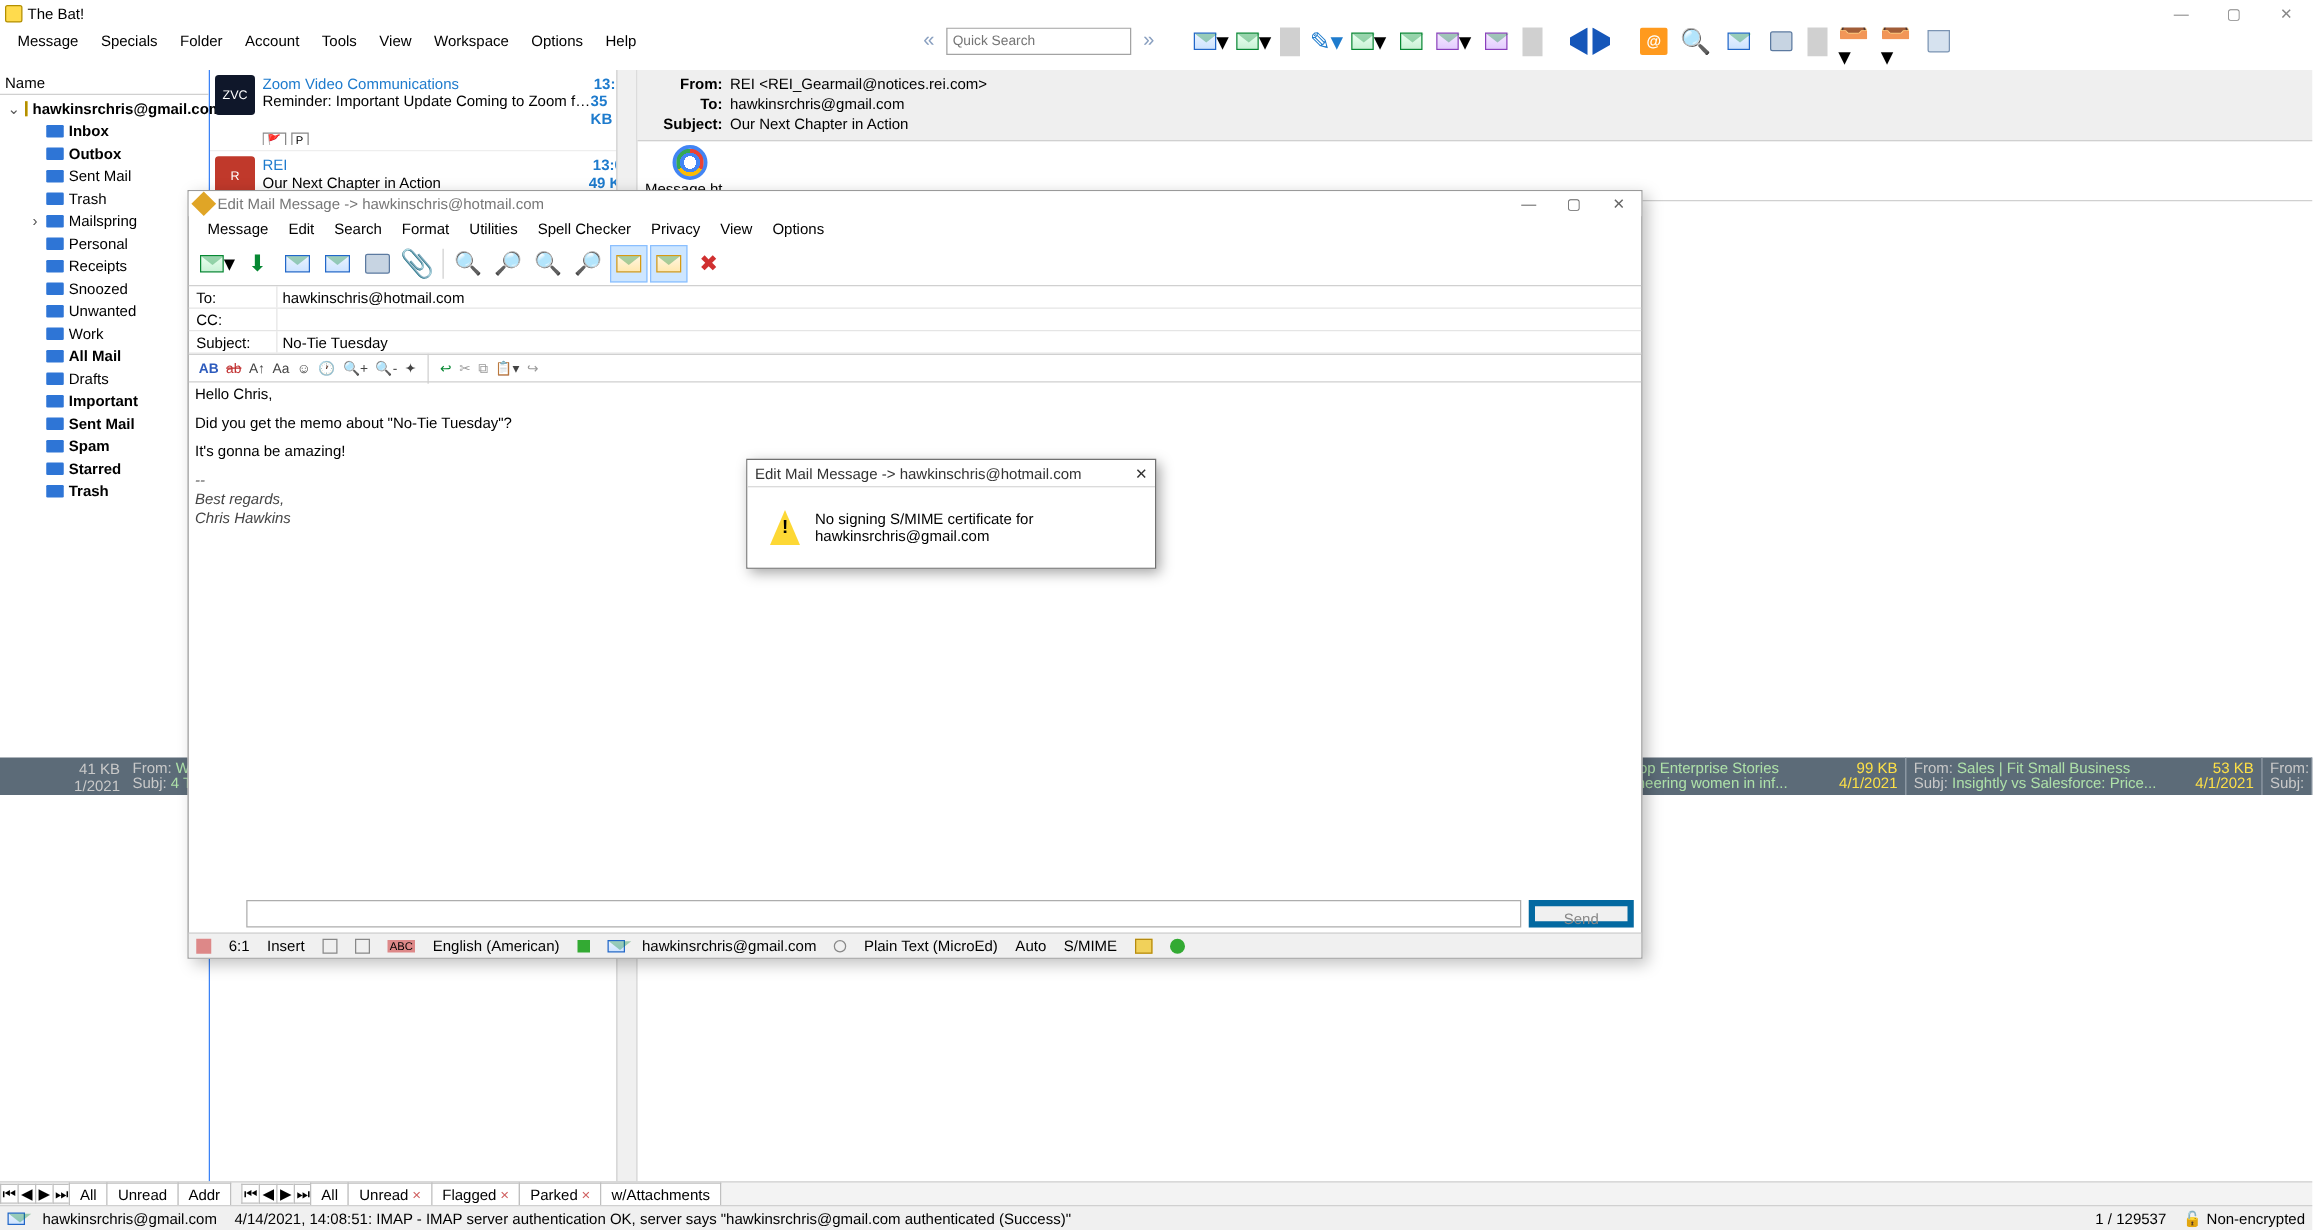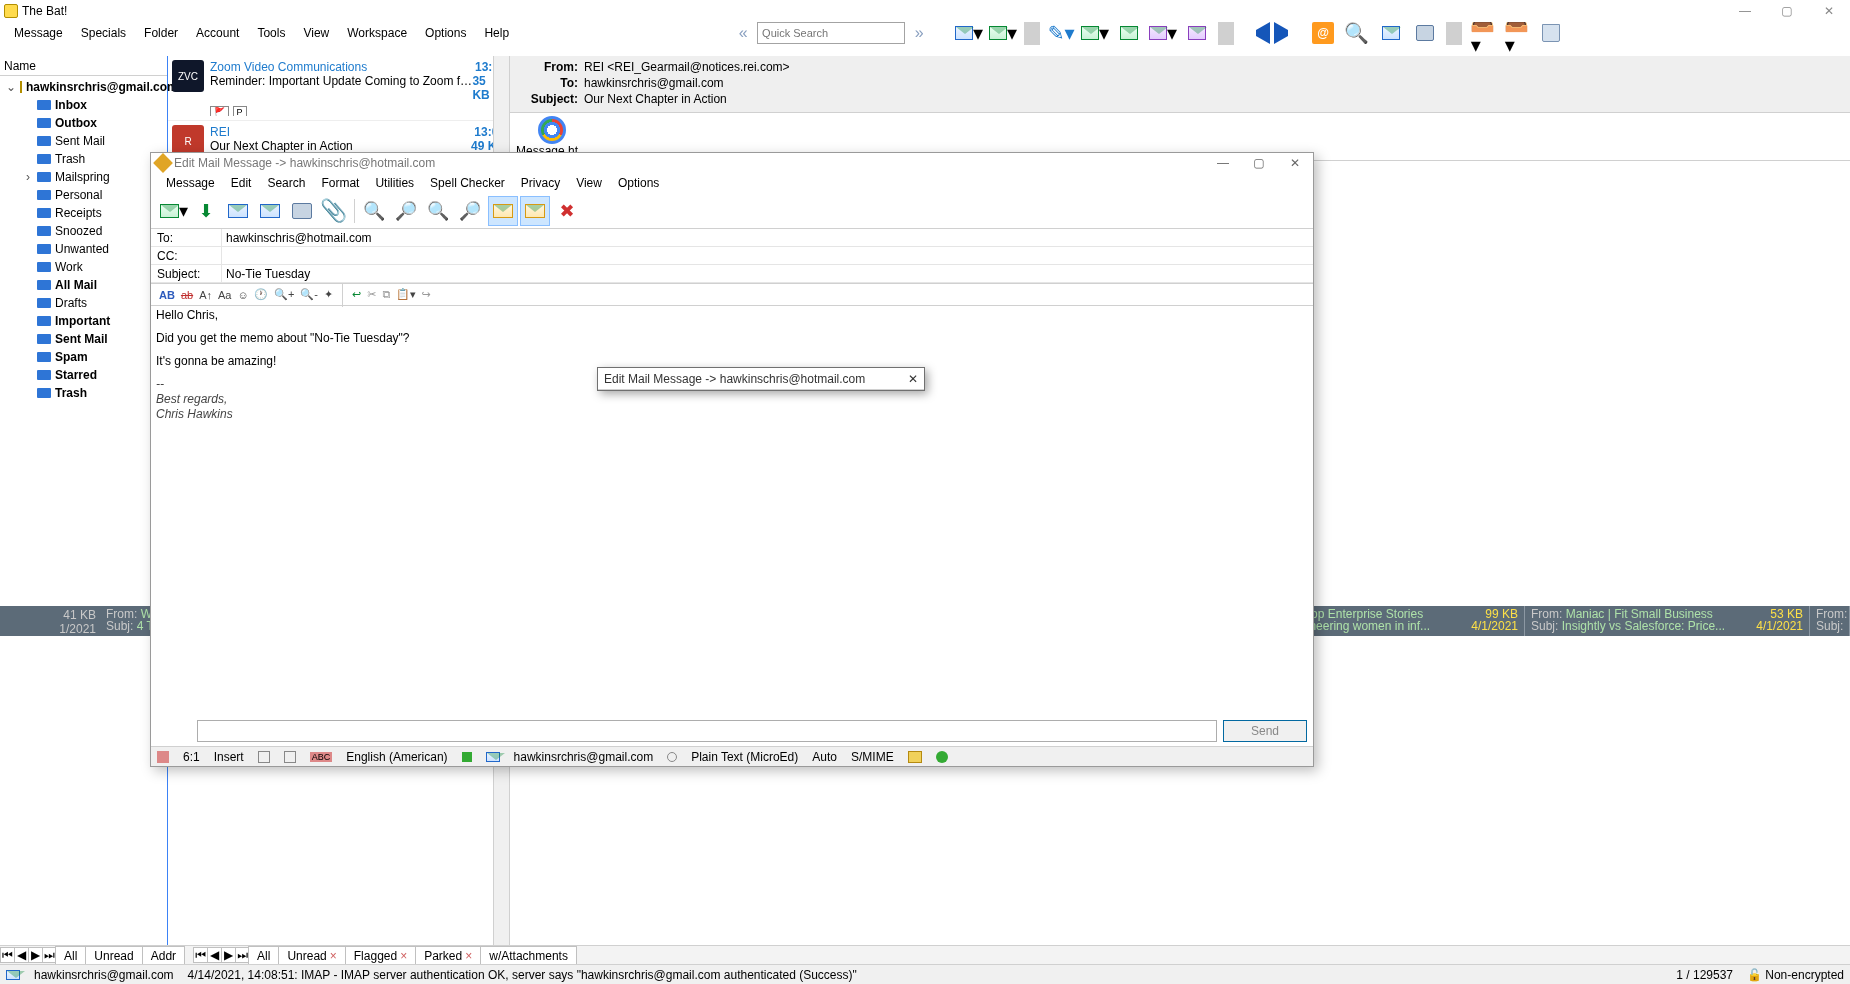--- a/index.html
+++ b/index.html
@@ -62,21 +62,21 @@
   .cw-fields .row{display:flex;height:18px;border-bottom:1px solid #e5e5e5}
   .cw-fields .row .lbl{width:70px;padding-left:6px;line-height:18px}
   .cw-fields .row .val{flex:1;padding-left:4px;line-height:18px;border-left:1px solid #e5e5e5}
   .cw-format{height:22px;display:flex;align-items:center;padding-left:8px;gap:6px;border-bottom:1px solid #d0d0d0}
   .cw-format span{font-size:11px;color:#444}
   .cw-body{padding:2px 5px 4px;font-size:12px;line-height:15px}
   .cw-body p{margin-bottom:8px;font-size:12px}
   .cw-body .sig{font-style:italic;color:#444}
 
   .cw-status{position:absolute;bottom:0;left:0;right:0;height:20px;background:#f0f0f0;border-top:1px solid #d0d0d0;display:flex;align-items:center;gap:14px;padding:0 6px;font-size:11px}
-  .send-btn{position:absolute;right:6px;bottom:24px;width:84px;height:22px;border:1px solid #0369a1;background:#f0f0f0;color:#888;text-align:center;line-height:20px}
+  .send-btn{position:absolute;right:6px;bottom:24px;width:84px;height:22px;border:5px solid #0369a1;background:#f0f0f0;color:#888;text-align:center;line-height:20px}
   .send-drop{position:absolute;right:96px;bottom:24px;height:22px;border:1px solid #adadad;background:#fff;width:1020px}
 
   
   .dlg{position:absolute;z-index:100;width:328px;background:#f0f0f0;border:1px solid #707070;box-shadow:3px 3px 10px rgba(0,0,0,.35)}
   .dlg .dlg-title{height:22px;background:#fff;display:flex;align-items:center;justify-content:space-between;padding:0 6px;color:#333;border-bottom:1px solid #d0d0d0}
   .dlg .dlg-body{padding:18px;display:flex;gap:12px;align-items:center;background:#fff}
   .warn-ico{width:30px;height:28px;background:#fdd835;clip-path:polygon(50% 0,100% 100%,0 100%);position:relative}
   .warn-ico::after{content:"!";position:absolute;left:0;right:0;top:5px;text-align:center;font-weight:bold;color:#000;font-size:15px}
   .dlg .dlg-btns{padding:8px;text-align:right}
   .dlg-btn{width:60px;height:22px;border:1px solid #0078d7;background:#e5f1fb}
@@ -354,21 +354,21 @@
     </div>
     <div class="ticker-chip" style="flex: 1 1 0%;">
       <div><span class="fr">From: </span><span class="lnk">True West</span><span class="dt" style="float:right">85 KB</span></div>
       <div><span class="fr">Subj: </span><span class="lnk">Are You A True West Maniac?</span><span class="dt" style="float:right">4/1/2021</span></div>
     </div>
     <div class="ticker-chip" style="flex: 1 1 0%;">
       <div><span class="fr">From: </span><span class="lnk">IDG Top Enterprise Stories</span><span class="dt" style="float:right">99 KB</span></div>
       <div><span class="fr">Subj: </span><span class="lnk">10 pioneering women in inf...</span><span class="dt" style="float:right">4/1/2021</span></div>
     </div>
     <div class="ticker-chip" style="flex: 1 1 0%;">
-      <div><span class="fr">From: </span><span class="lnk">Maniac  |  Fit Small Business</span><span class="dt" style="float:right">53 KB</span></div>
+      <div><span class="fr">From: </span><span class="lnk">Sales  |  Fit Small Business</span><span class="dt" style="float:right">53 KB</span></div>
       <div><span class="fr">Subj: </span><span class="lnk">Insightly vs Salesforce: Price...</span><span class="dt" style="float:right">4/1/2021</span></div>
     </div>
     <div class="ticker-chip" style="width:40px">
       <div><span class="fr">From:</span></div>
       <div><span class="fr">Subj:</span></div>
     </div>
   </div>
 
 <div class="compose-win">
   <div class="cw-title">
@@ -480,20 +480,24 @@
     <span style="width:14px;height:12px;background:#f1d15a;border:1px solid #b58a10"></span>
     <span style="width:12px;height:12px;background:#3a3;border-radius:50%"></span>
   </div>
 </div>
 
 <div class="dlg" style="left:597px;top:367px">
   <div class="dlg-title">
     <span>Edit Mail Message -&gt; hawkinschris@hotmail.com</span>
     <span>✕</span>
   </div>
+  <div class="dlg-body">
+    <div class="warn-ico"></div>
+    <span>No signing S/MIME certificate for hawkinsrchris@gmail.com</span>
+  </div>
 </div>
 
 <div class="tabs-row">
   <div class="nav">
     <span>⏮</span>
     <span>◀</span>
     <span>▶</span>
     <span>⏭</span>
   </div>
   <span class="tab">All</span>

